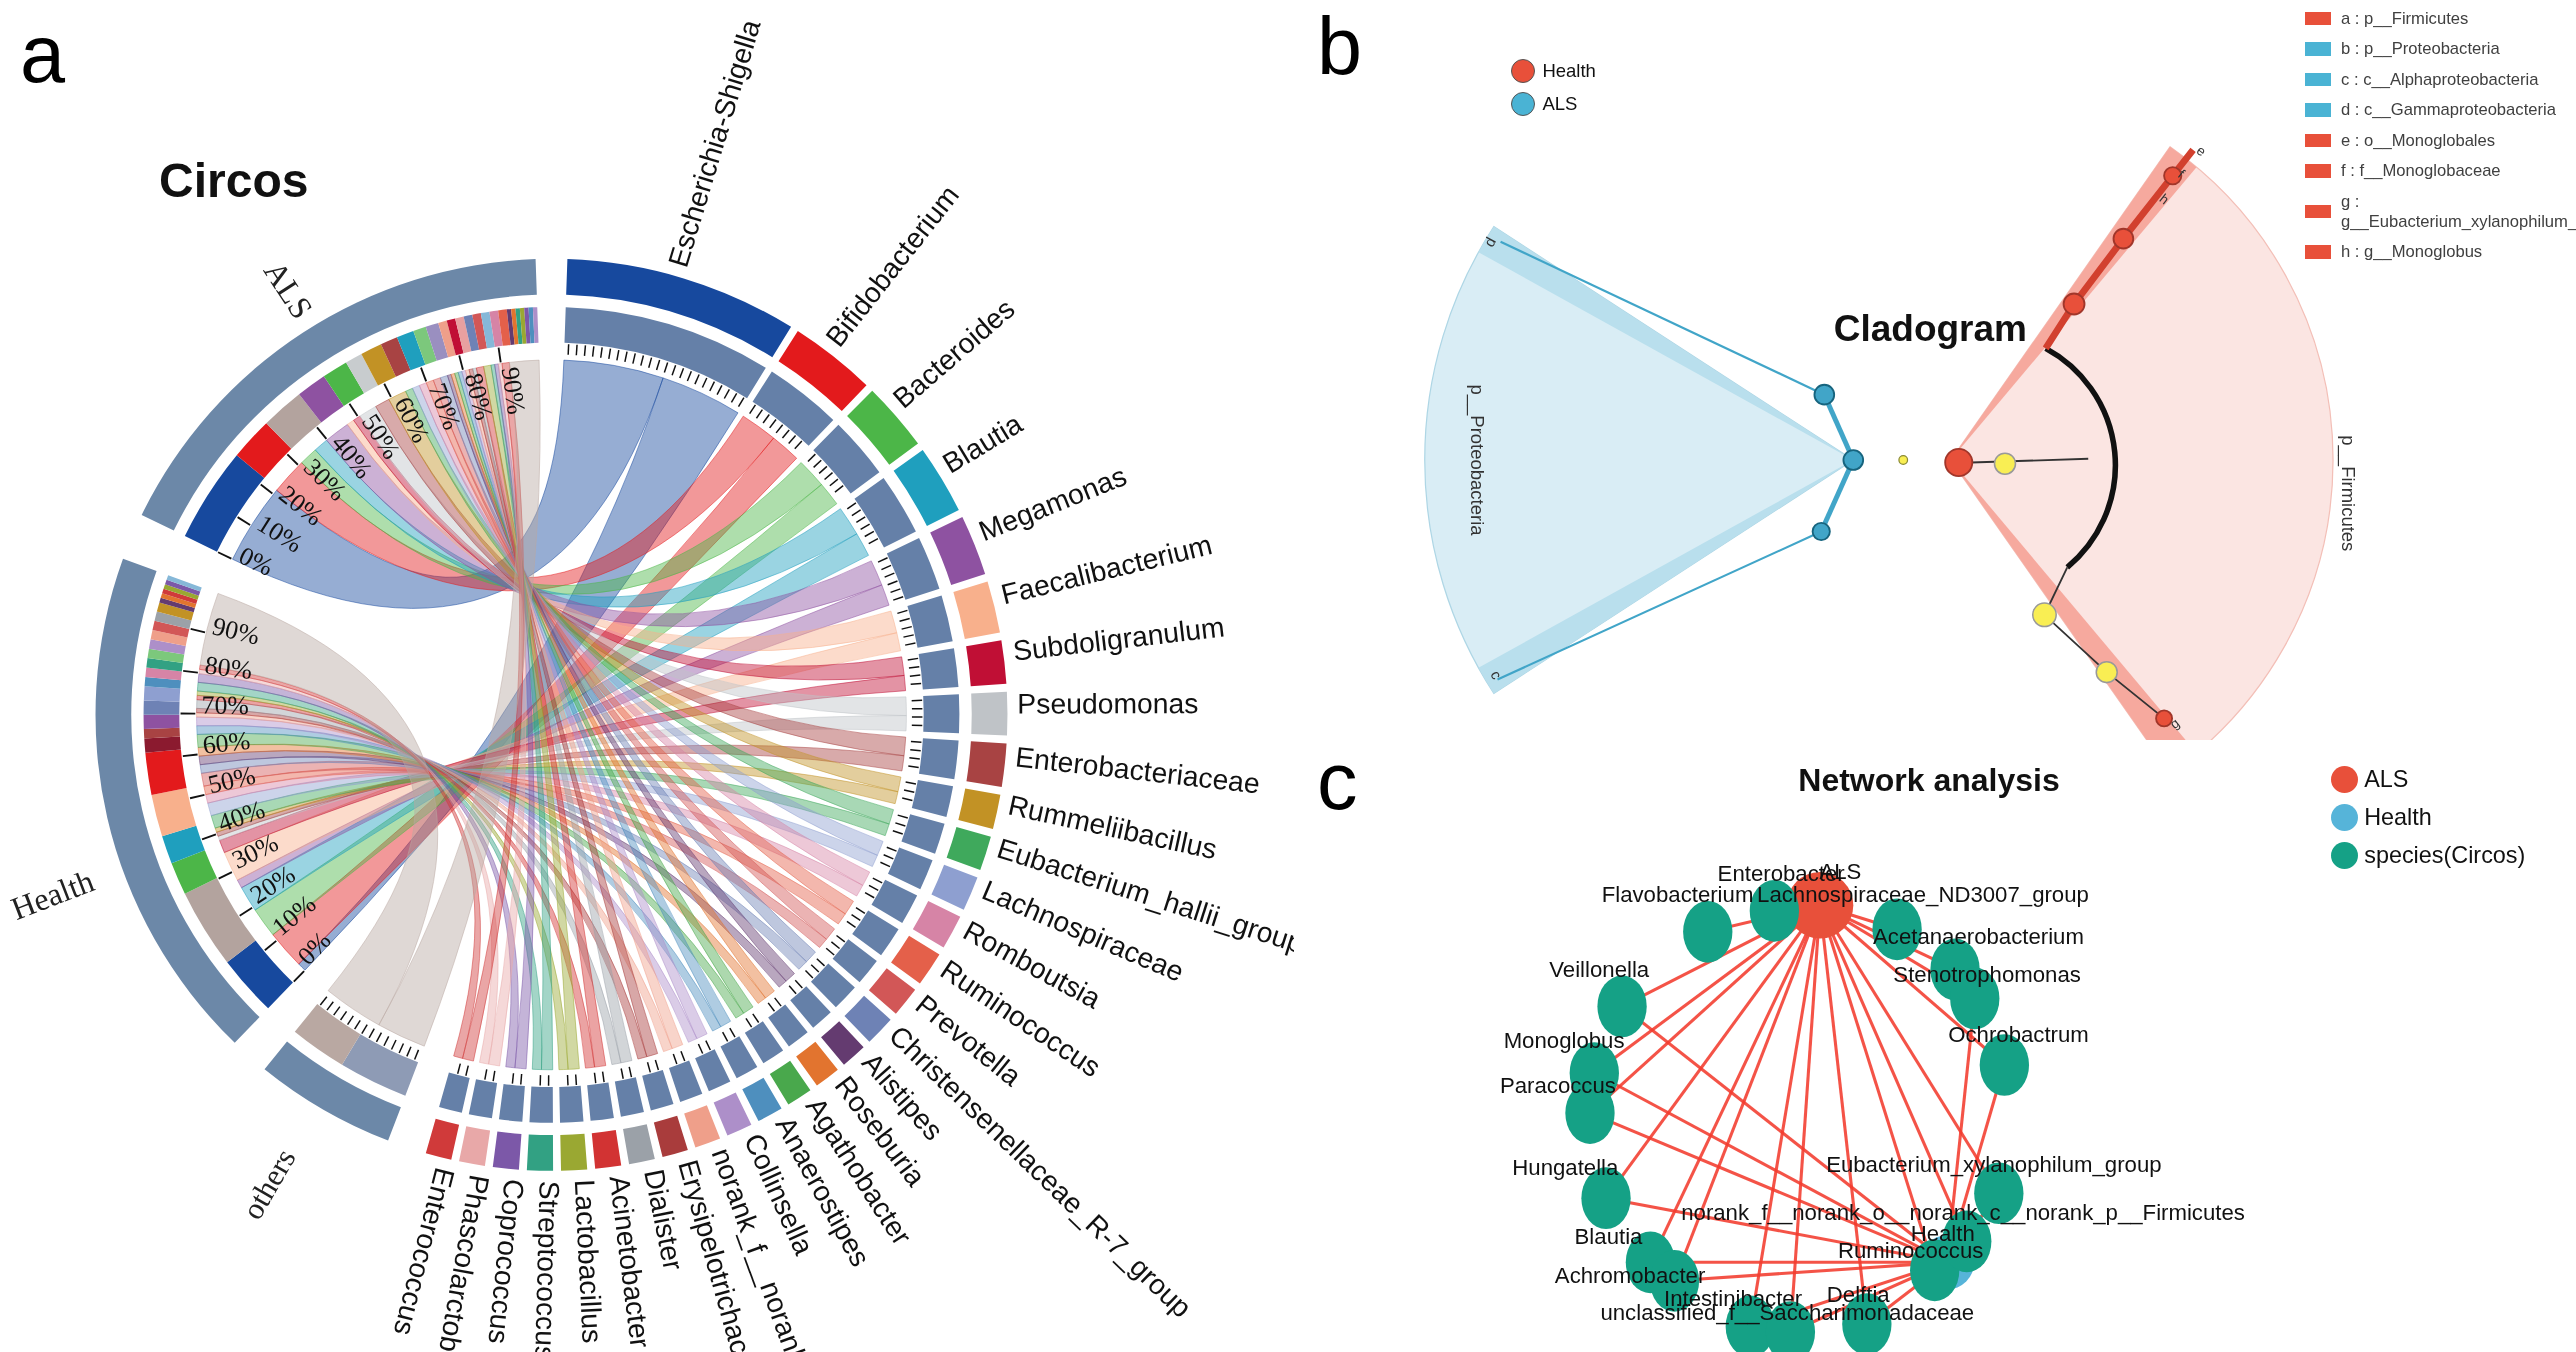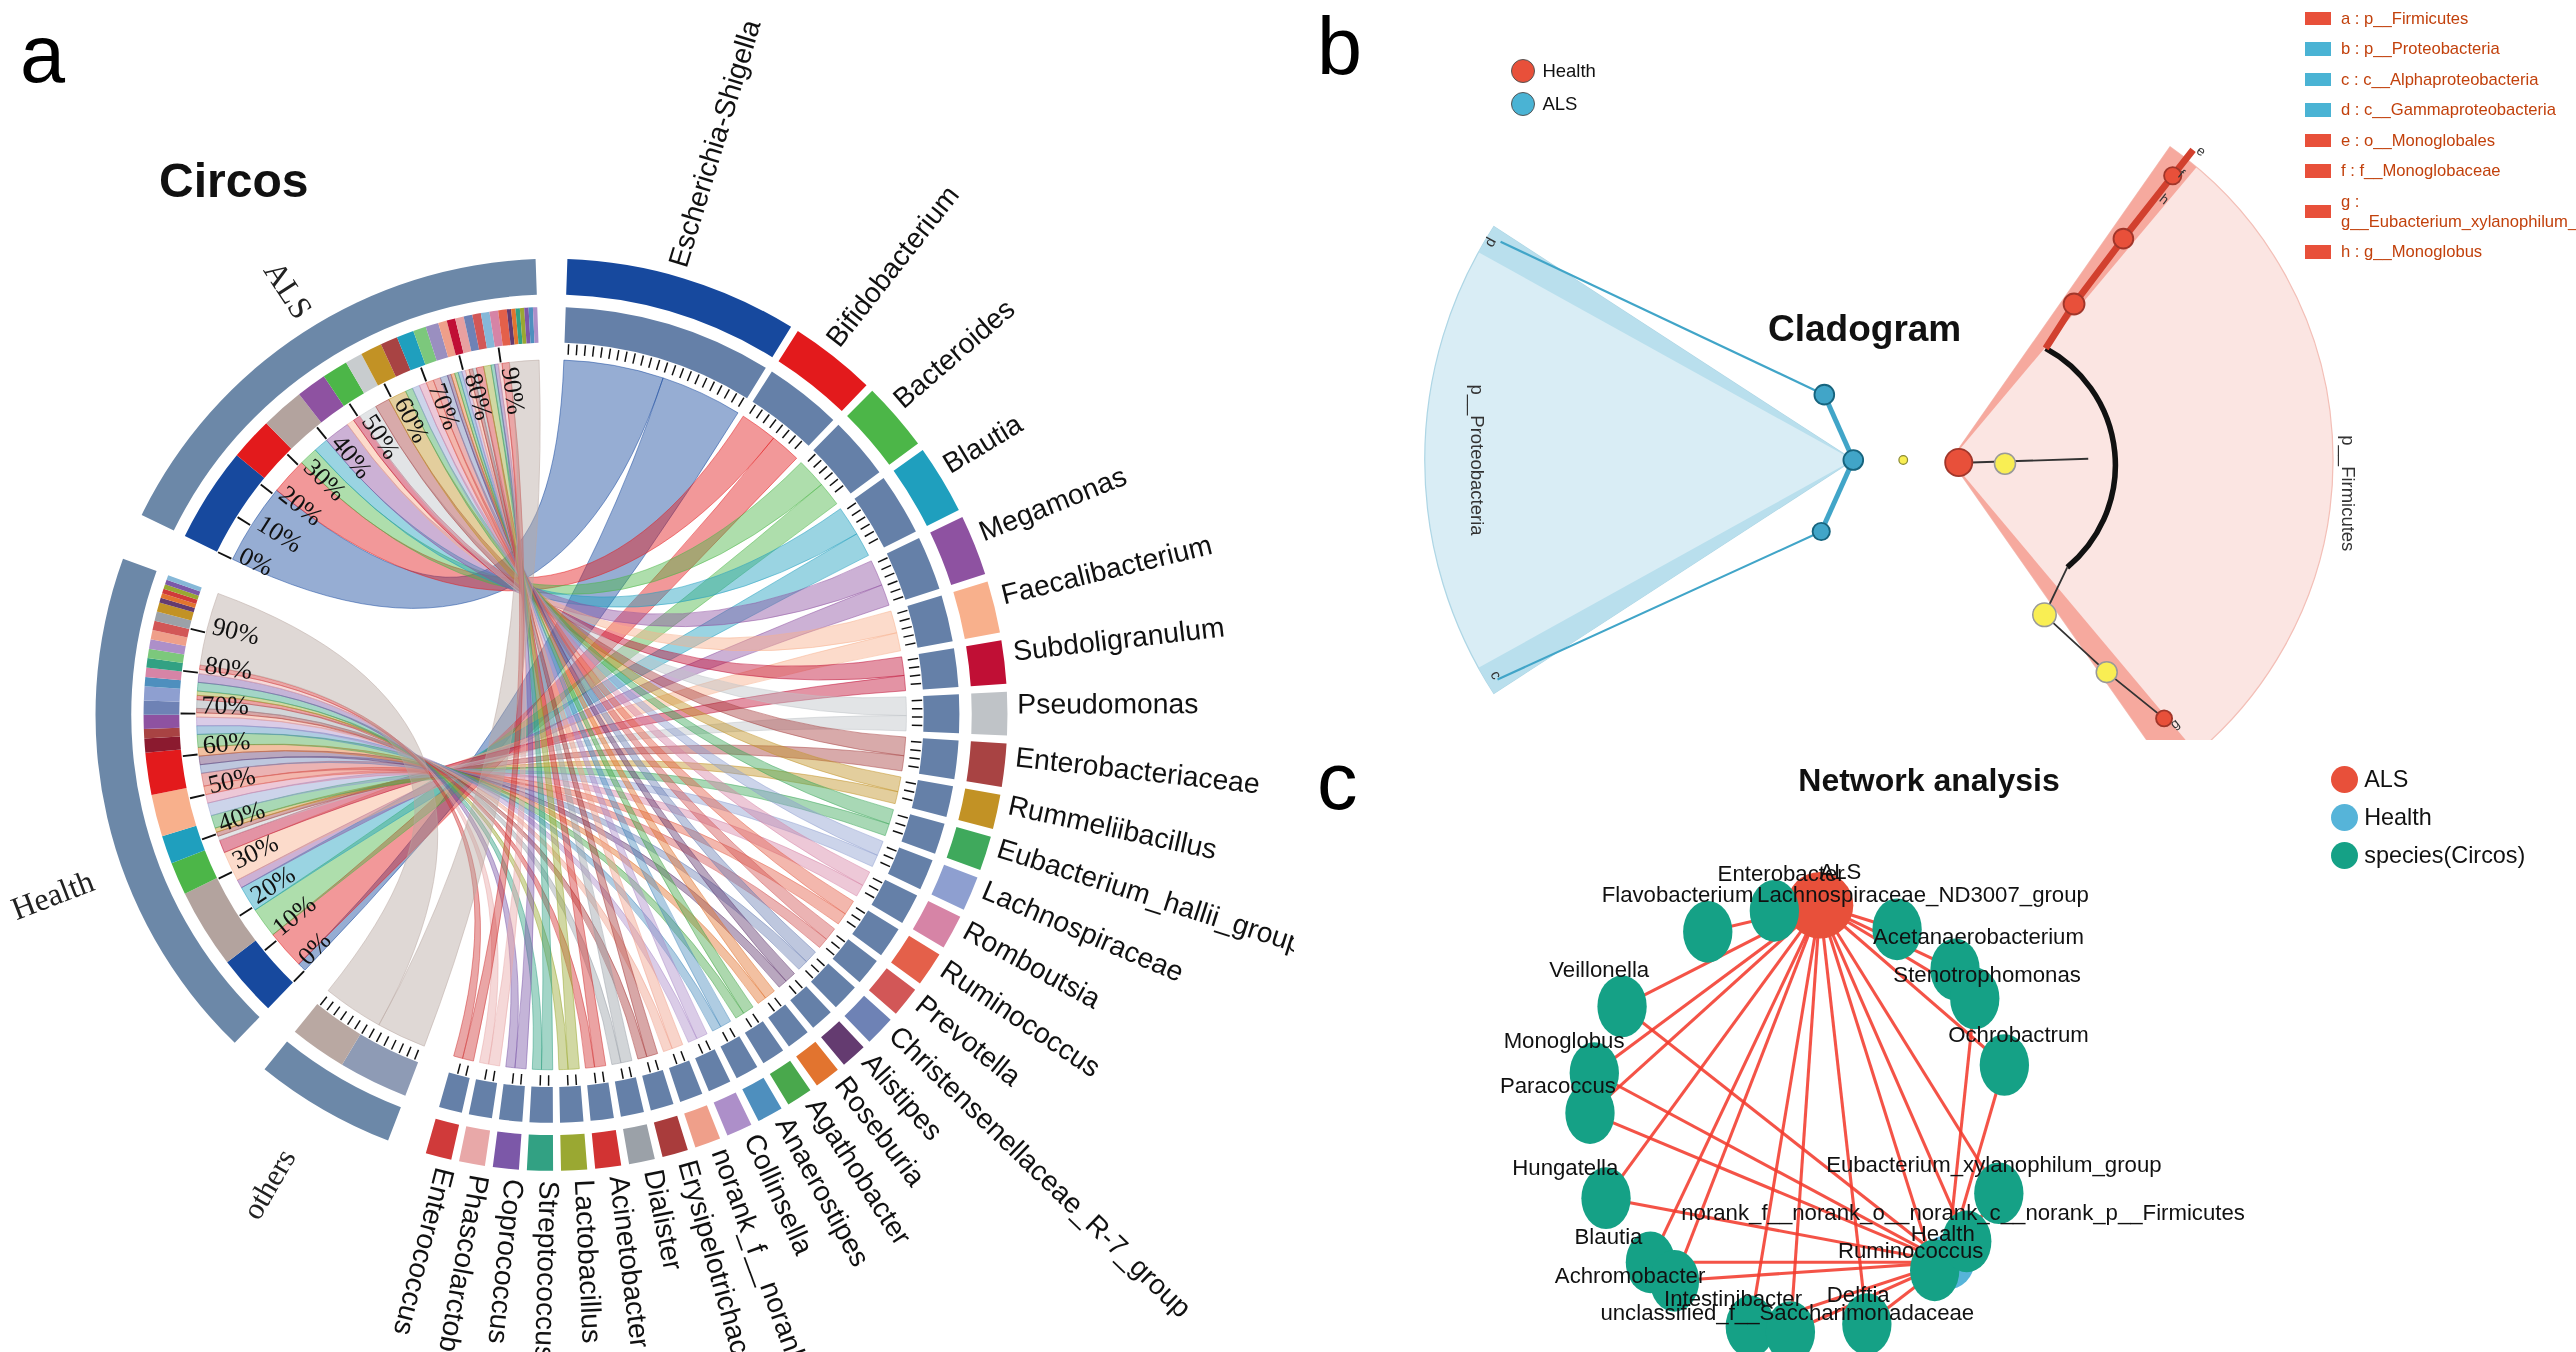--- a/index.html
+++ b/index.html
@@ -10,36 +10,36 @@
   svg{position:absolute;}
   .lrow{display:flex;align-items:center;margin-bottom:8.6px;}
   .dot{border-radius:50%;display:inline-block;flex:0 0 auto;}
   .sq{display:inline-block;flex:0 0 auto;}
   #clado-group-legend{position:absolute;left:1511px;top:59px;}
   #clado-group-legend .dot{width:22px;height:22px;border:1.2px solid #555;margin-right:7.4px;}
   #clado-group-legend .lrow span.txt{font-size:18.5px;color:#111;}
   #clado-taxa-legend{position:absolute;left:2305px;top:8.6px;}
   #clado-taxa-legend .lrow{margin-bottom:10.5px;}
   #clado-taxa-legend .sq{width:26px;height:13.6px;margin-right:10px;}
-  #clado-taxa-legend .lrow span.txt{font-size:16.6px;color:#c2410c;}
+  #clado-taxa-legend .lrow span.txt{font-size:16.6px;color:#404040;}
   #net-legend{position:absolute;left:2331px;top:766px;}
   #net-legend .lrow{margin-bottom:11px;}
   #net-legend .dot{width:27px;height:27px;margin-right:6.2px;}
   #net-legend .lrow span.txt{font-size:23.4px;color:#111;}
 </style>
 </head>
 <body>
 
 <div id="page">
   <div class="pletter" style="left:20px;top:13.6px">a</div>
   <div class="pletter" style="left:1317px;top:6.2px">b</div>
   <div class="pletter" style="left:1317px;top:741px">c</div>
 
   <div class="ptitle" style="left:159px;top:153px;font-size:48px">Circos</div>
-  <div class="ptitle" style="left:1768px;top:308px;width:259px;text-align:left;font-size:37px">Cladogram</div>
+  <div class="ptitle" style="left:1768px;top:308px;width:259px;text-align:right;font-size:37px">Cladogram</div>
   <div class="ptitle" style="left:1781px;top:762px;width:296px;text-align:center;font-size:32px">Network analysis</div>
 
   <svg id="svg-circos" style="left:0;top:0" width="1294" height="1352" viewBox="0 0 2100 2194">
       <path d="M377.29462933167974 907.4982194494914A576 576 0 0 1 448.9035252148819 795.6184209042799Q895 1160 915.1021101006405 584.3508836370008A576 576 0 0 1 1076.193684179824 613.2415077812306Q895 1160 377.29462933167974 907.4982194494914Z" fill="#17499E" fill-opacity="0.45" stroke="#17499E" stroke-opacity="0.55" stroke-width="1.5"></path>
       <path d="M494.8767786156175 1574.339724995063A576 576 0 0 1 484.84296114078313 1564.4096975521716Q895 1160 1076.193684179824 613.2415077812306A576 576 0 0 1 1197.6716710176263 669.9328009717465Q895 1160 494.8767786156175 1574.339724995063Z" fill="#17499E" fill-opacity="0.45" stroke="#17499E" stroke-opacity="0.55" stroke-width="1.5"></path>
       <path d="M448.9035252148819 795.6184209042799A576 576 0 0 1 489.5741729804324 750.8473404882968Q895 1160 1206.1784245951294 675.2897895995036A576 576 0 0 1 1255.531919978018 710.7865377385001Q895 1160 448.9035252148819 795.6184209042799Z" fill="#E31A1C" fill-opacity="0.45" stroke="#E31A1C" stroke-opacity="0.55" stroke-width="1.5"></path>
       <path d="M484.84296114078313 1564.4096975521716A576 576 0 0 1 442.8230234328743 1516.8080462414114Q895 1160 1255.531919978018 710.7865377385001A576 576 0 0 1 1292.9482687802704 743.5709239560888Q895 1160 484.84296114078313 1564.4096975521716Z" fill="#E31A1C" fill-opacity="0.45" stroke="#E31A1C" stroke-opacity="0.55" stroke-width="1.5"></path>
       <path d="M489.5741729804324 750.8473404882968A576 576 0 0 1 511.61602728742776 730.1247512741334Q895 1160 1300.1553488188504 750.5795030491564A576 576 0 0 1 1333.2548879838089 786.2237926803003Q895 1160 489.5741729804324 750.8473404882968Z" fill="#4CB648" fill-opacity="0.45" stroke="#4CB648" stroke-opacity="0.55" stroke-width="1.5"></path>
       <path d="M442.8230234328743 1516.8080462414114A576 576 0 0 1 413.9157963965517 1476.7554088618472Q895 1160 1333.2548879838089 786.2237926803003A576 576 0 0 1 1358.021551715517 817.3820748312273Q895 1160 442.8230234328743 1516.8080462414114Z" fill="#4CB648" fill-opacity="0.45" stroke="#4CB648" stroke-opacity="0.55" stroke-width="1.5"></path>
       <path d="M511.61602728742776 730.1247512741334A576 576 0 0 1 530.0140295007527 714.3978889875827Q895 1160 1363.9305385732398 825.5150975104987A576 576 0 0 1 1390.4800892163078 866.2731180327553Q895 1160 511.61602728742776 730.1247512741334Z" fill="#1F9FBE" fill-opacity="0.45" stroke="#1F9FBE" stroke-opacity="0.55" stroke-width="1.5"></path>

